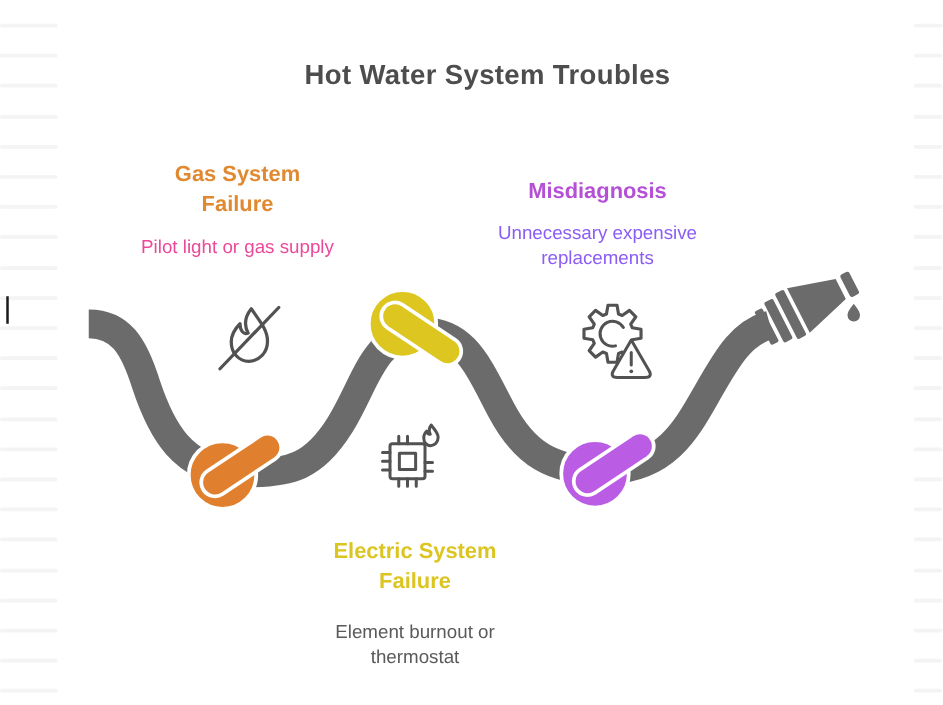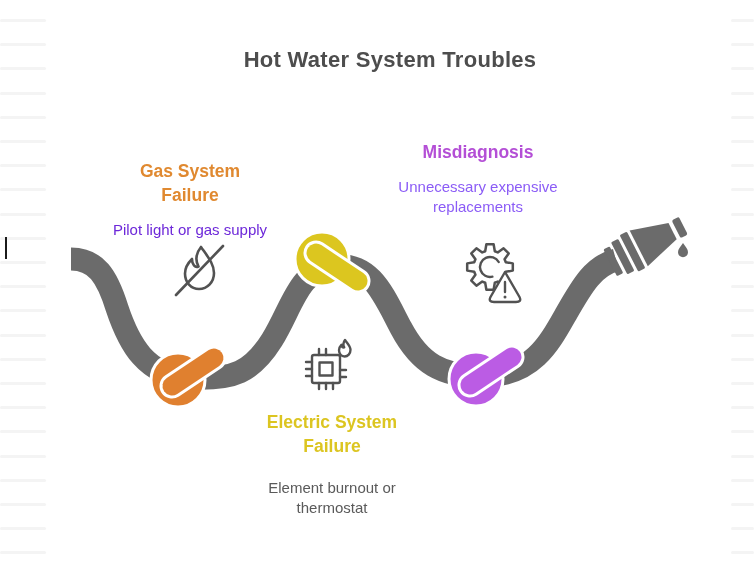--- a/index.html
+++ b/index.html
@@ -74,30 +74,30 @@
       <div class="edge-line" style="top: 478.8px; left: 731px; width: 23px;"></div>
       <div class="edge-line" style="top: 503px; left: 731px; width: 23px;"></div>
       <div class="edge-line" style="top: 527.2px; left: 731px; width: 23px;"></div>
       <div class="edge-line" style="top: 551.4px; left: 731px; width: 23px;"></div>
     </div>
   <div id="text-cursor"></div>
 
   <h1 id="page-title" style="color: rgb(77, 77, 77);">Hot Water System Troubles</h1>
 
   <div class="label-block" style="left:90px;top:128px;width:200px">
-    <div class="label-title" style="max-width: 140px; color: rgb(224, 137, 48); margin-top: 32px;">Gas System Failure</div>
-    <div class="label-desc" style="max-width: 200px; color: #6d28d9; text-align: center;">Pilot light or gas supply</div>
+    <div class="label-title" style="max-width: 140px; color: rgb(224, 137, 48);">Gas System Failure</div>
+    <div class="label-desc" style="max-width: 200px; color: #ec4899; text-align: center;">Pilot light or gas supply</div>
   </div>
 
   <div class="label-block" style="left:378px;top:141px;width:200px">
     <div class="label-title" style="color: rgb(180, 79, 214);">Misdiagnosis</div>
     <div class="label-desc" style="max-width: 180px; color: #8b5cf6;">Unnecessary expensive replacements</div>
   </div>
 
-  <div class="label-block" style="left:232px;top:411px;width:200px">
+  <div class="label-block" style="left:232px;top:429px;width:200px">
     <div class="label-title" style="max-width: 170px; color: rgb(220, 197, 33);">Electric System Failure</div>
     <div class="label-desc" style="max-width: 165px; color: rgb(90, 90, 90); margin-top: 19px;">Element burnout or thermostat</div>
   </div>
 
   <svg width="754" height="564" viewBox="0 0 754 564">
 
     <path d="M 71 259
              C 96 259, 107 276, 117 308
              C 129 344, 146 376, 190 378
              C 234 380, 252 372, 272 340

